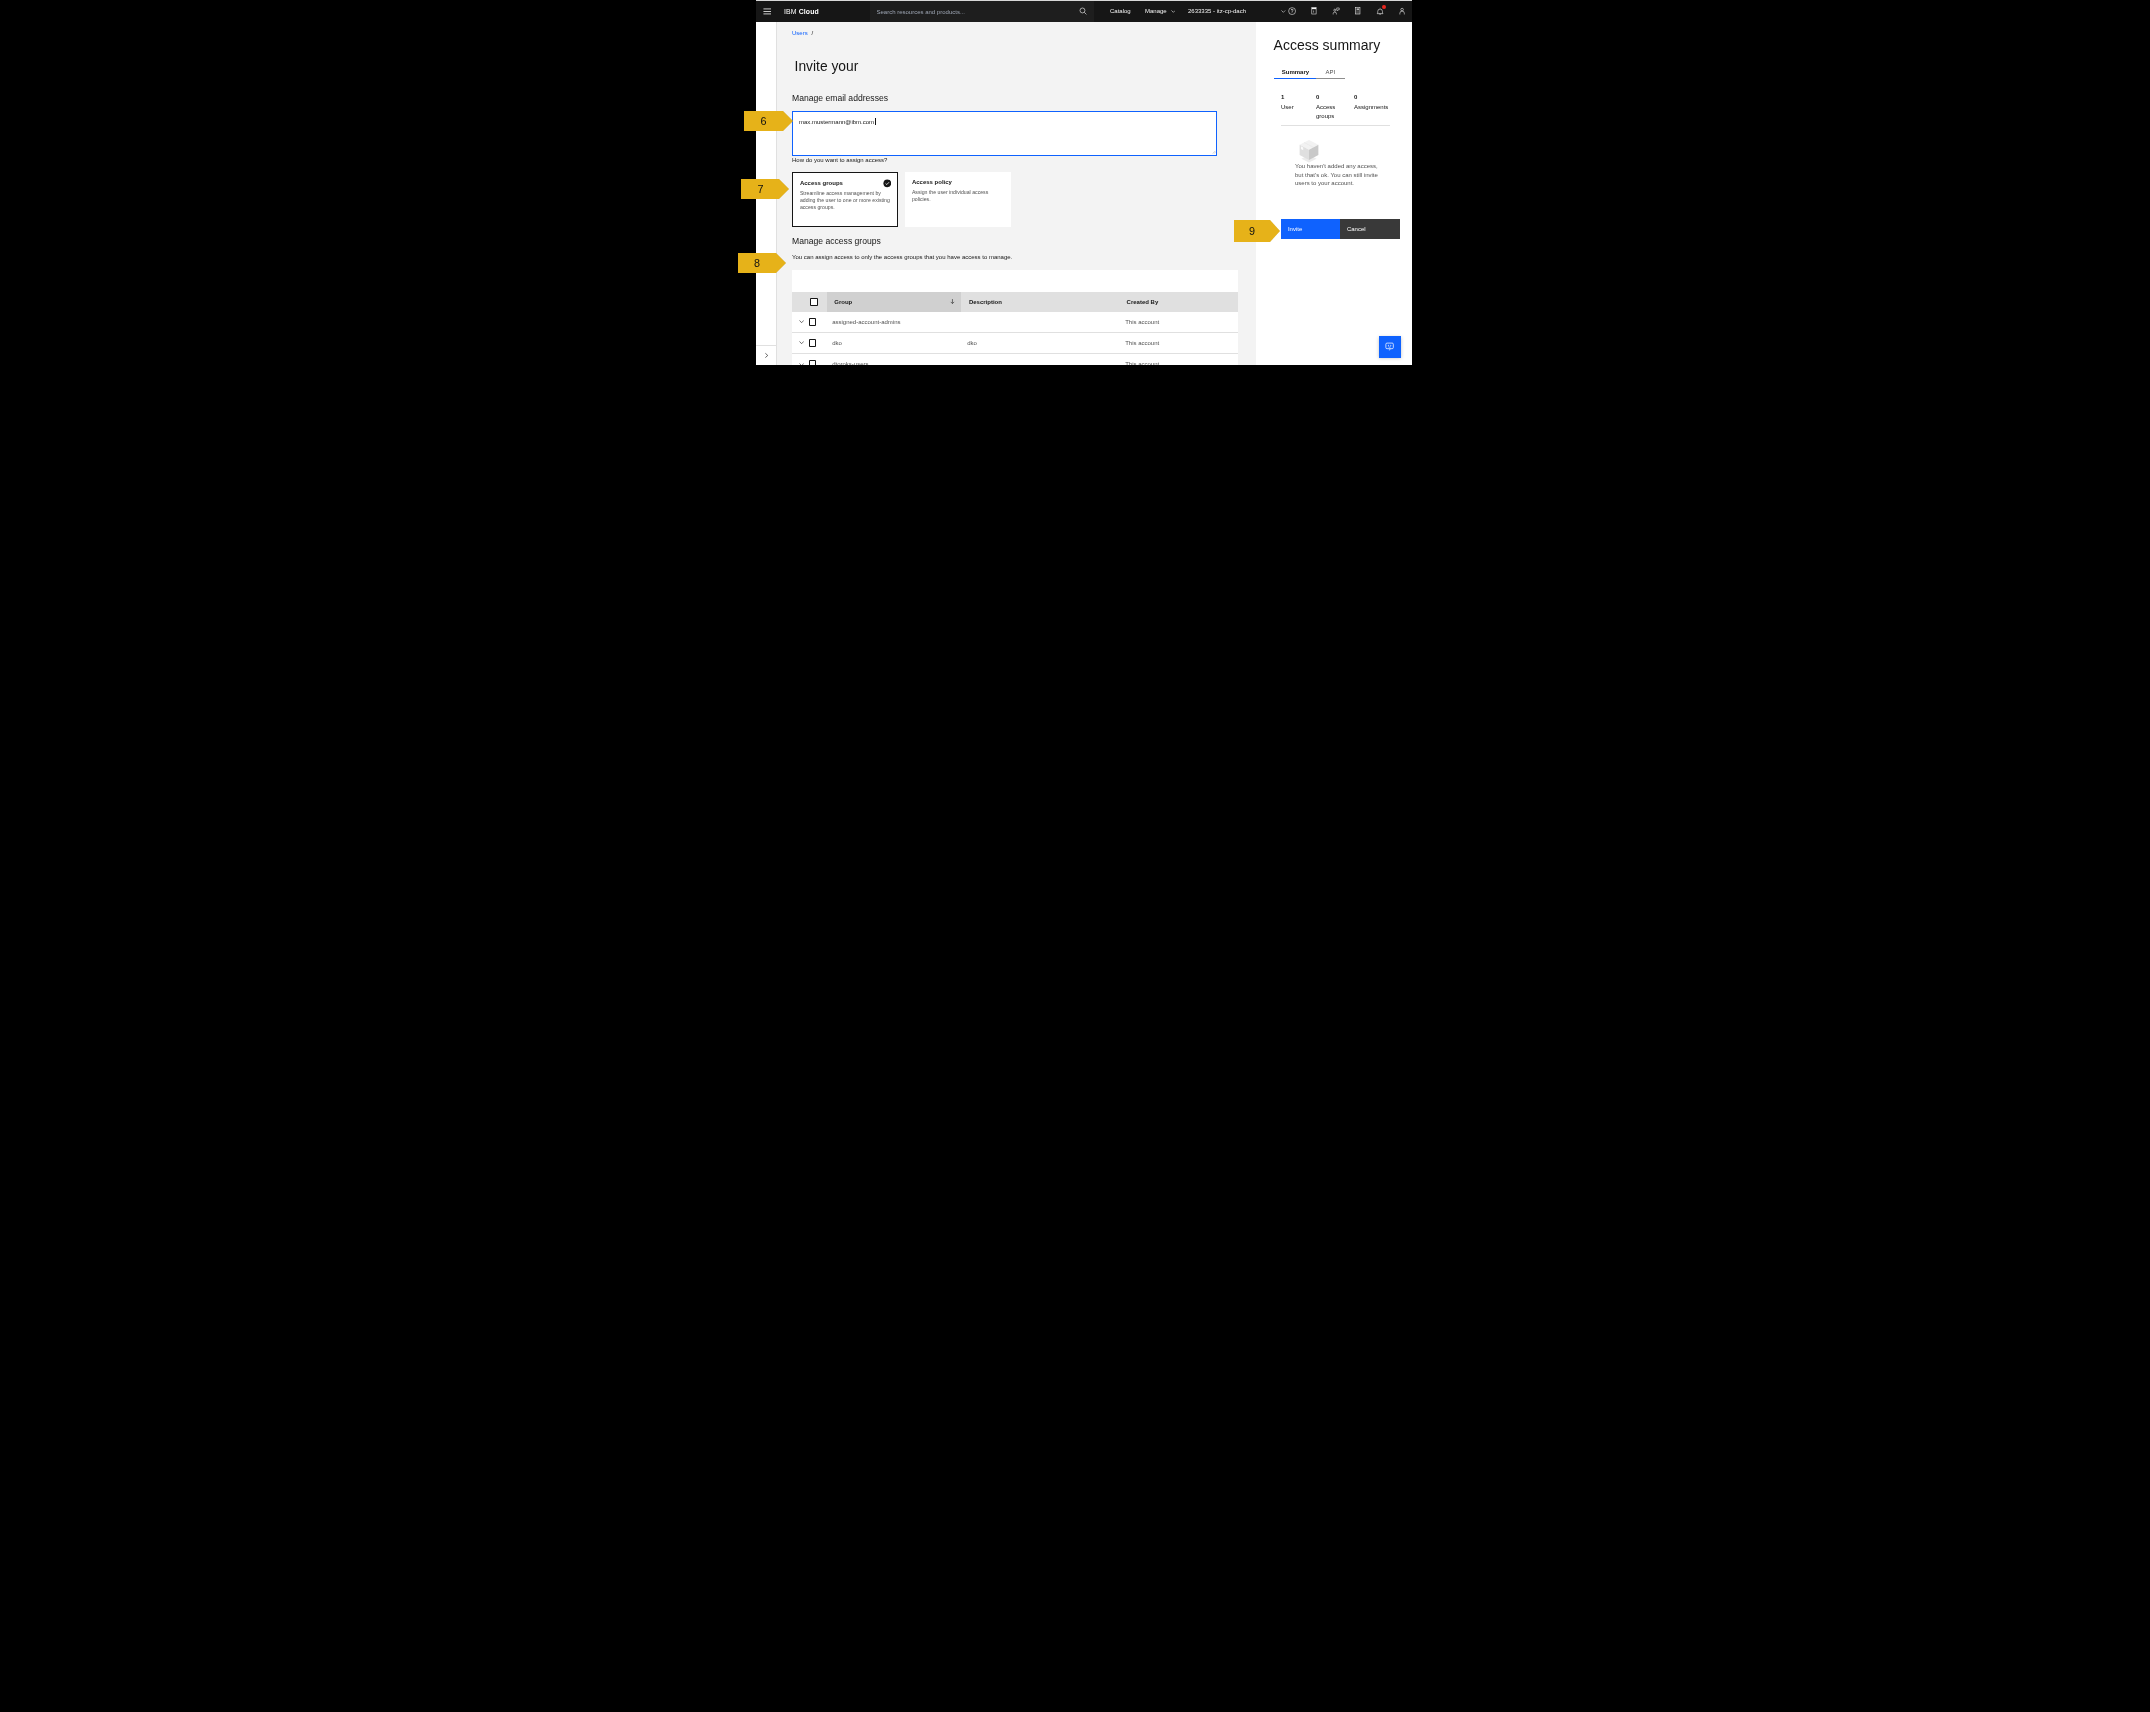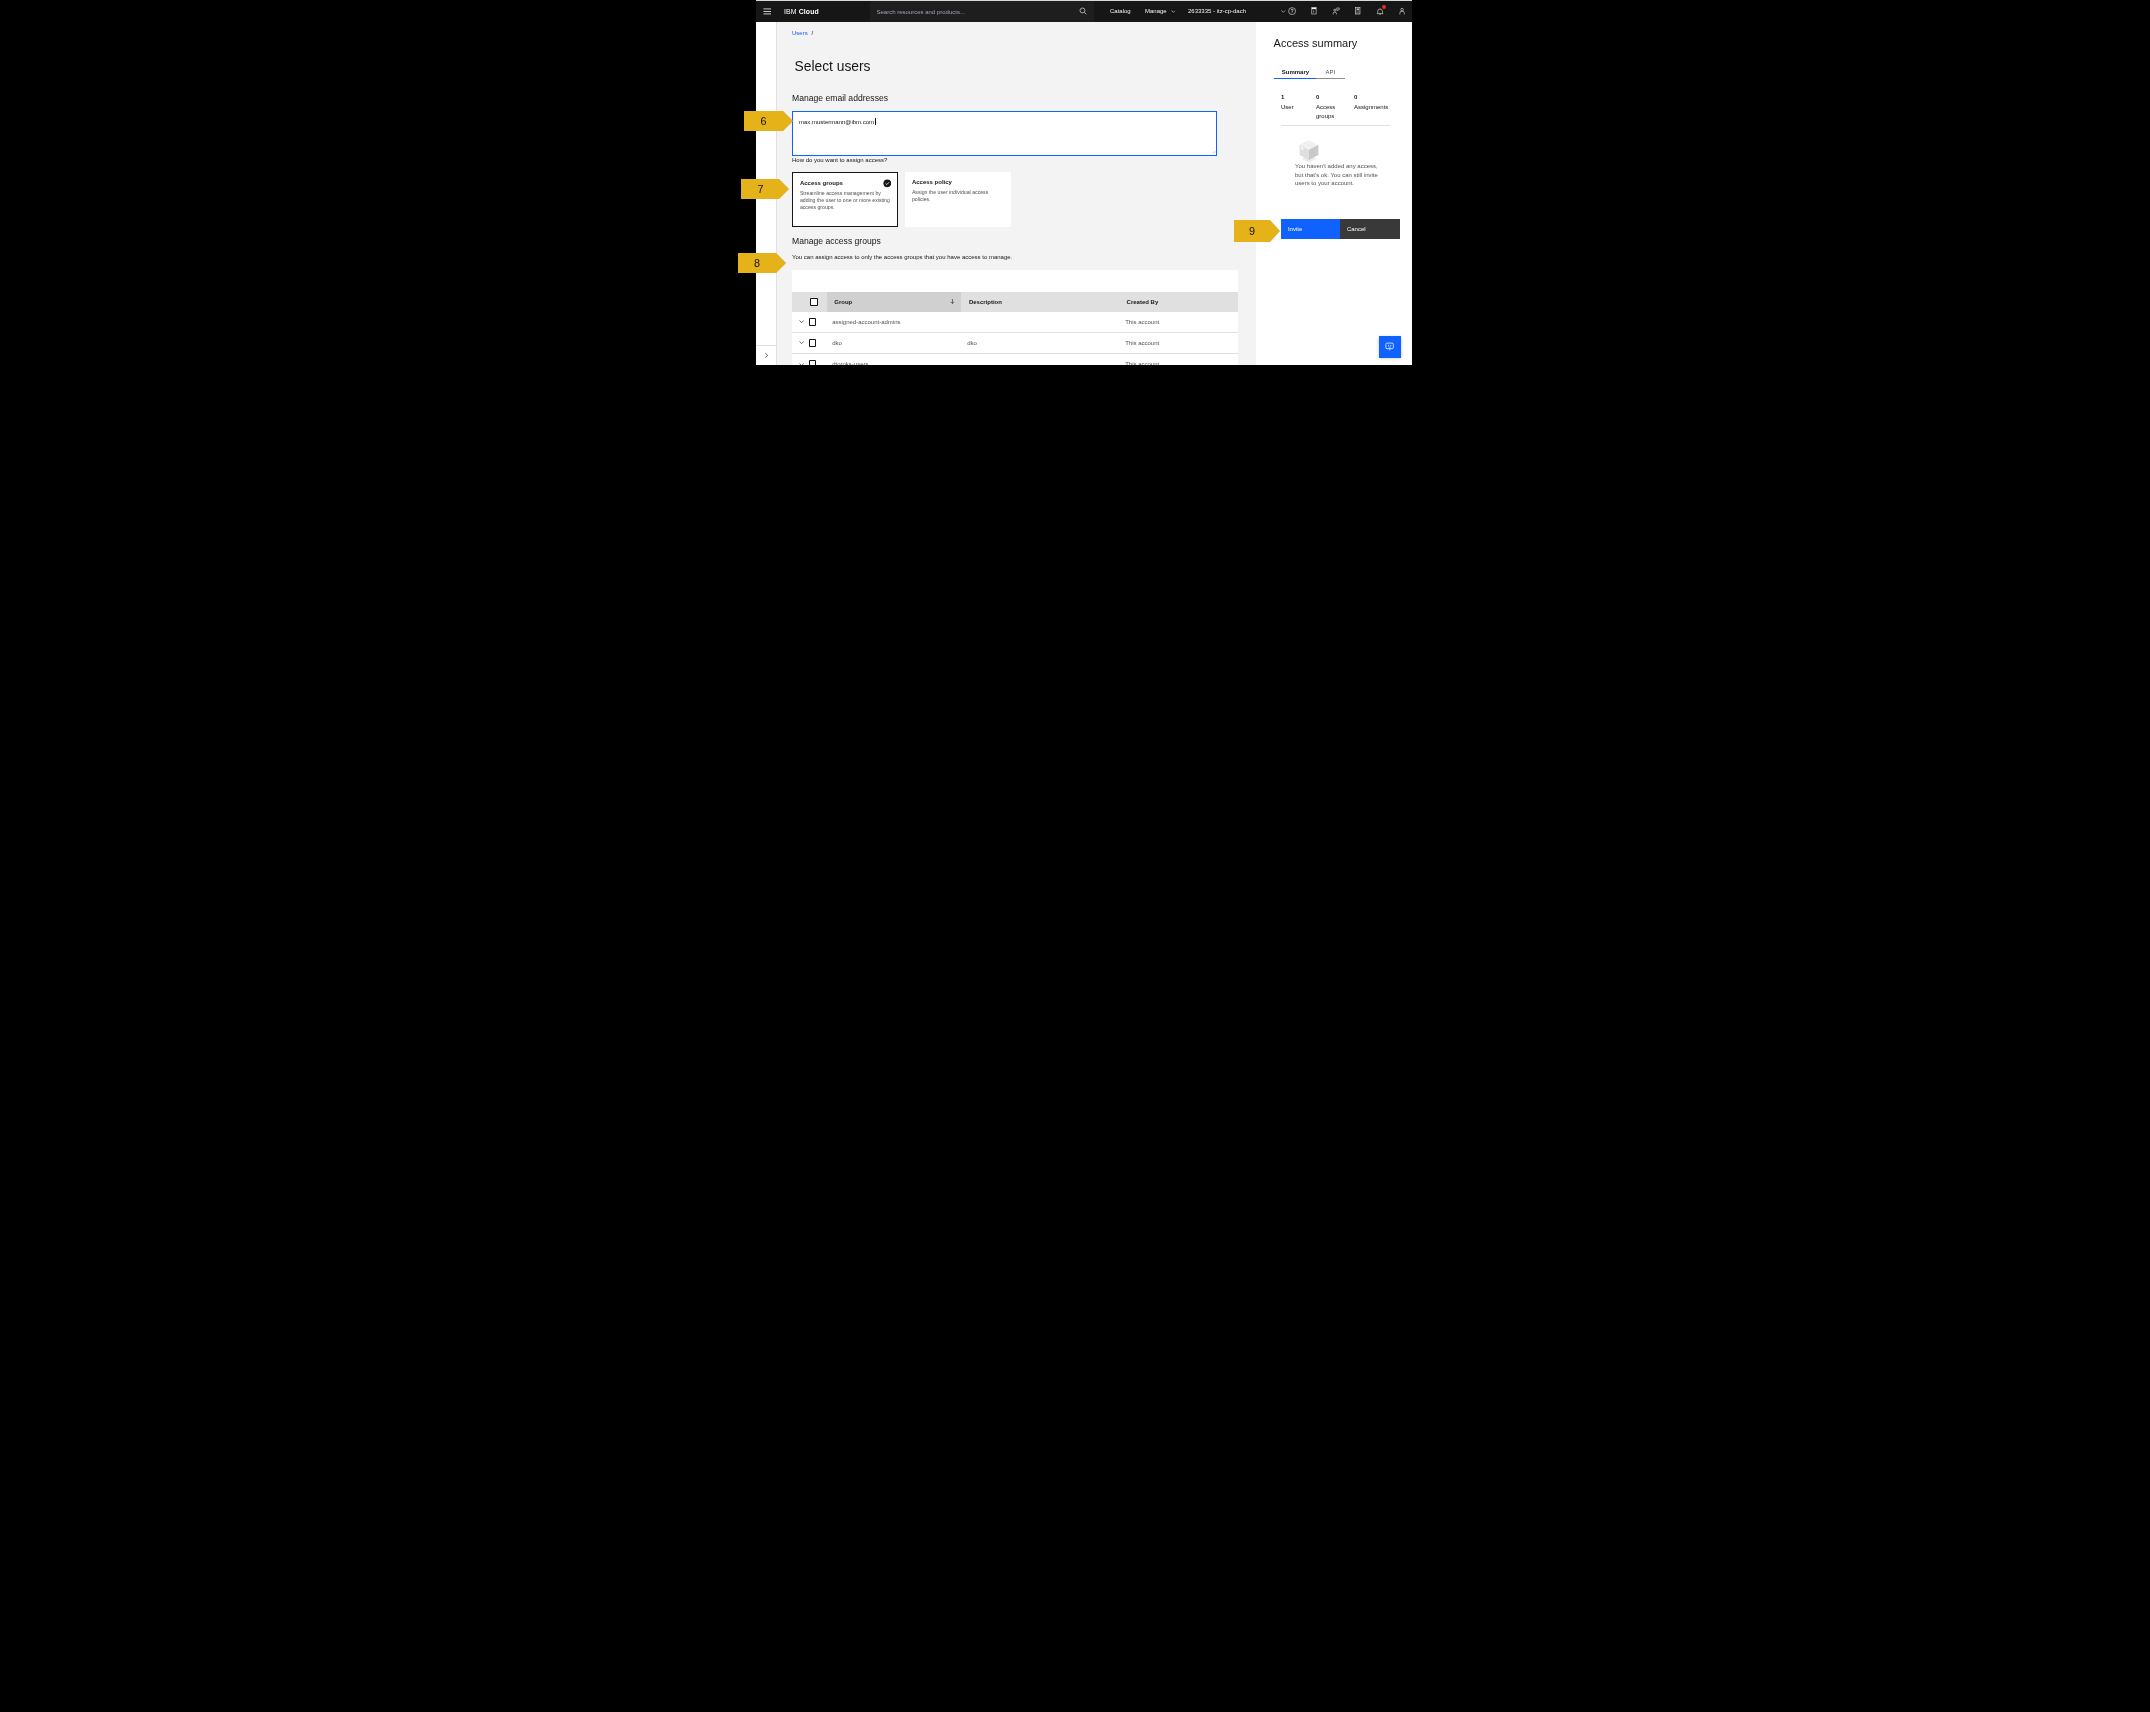--- a/index.html
+++ b/index.html
@@ -73,21 +73,21 @@
          font-size:6px;color:#525252;}
   .g-row .exp{width:17px;display:flex;justify-content:flex-end;padding-right:4.7px;cursor:pointer;}
   .g-row .rcb{margin-right:0;}
   .g-row .rc-group{width:135px;padding-left:7.7px;margin-left:8.2px;}
   .g-row .rc-desc{width:158px;padding-left:7.7px;}
   .g-row .rc-created{width:119px;padding-left:7.7px;}
   .cb{width:7.7px;height:7.7px;border:0.4px solid #161616;border-radius:0.9px;background:#fff;cursor:pointer;flex:0 0 auto;}
 
   
   .aside{position:absolute;left:518px;top:22.4px;width:156px;height:343px;background:#fff;z-index:2;}
-  .as-title{position:absolute;left:17.6px;top:14.6px;font-size:11px;font-weight:400;}
+  .as-title{position:absolute;left:17.6px;top:14.6px;font-size:14px;font-weight:400;}
   .tabs{position:absolute;left:17.6px;top:42px;display:flex;height:14.6px;}
   .tab{position:relative;display:flex;align-items:center;font-size:6px;cursor:pointer;}
   .tab.active{width:42px;padding-left:8.2px;font-weight:600;color:#161616;}
   .tab.active::after{content:"";position:absolute;left:0;right:0;bottom:0;height:1.3px;background:#0f62fe;}
   .tab.idle{width:29px;padding-left:10px;color:#525252;}
   .tab.idle::after{content:"";position:absolute;left:0;right:0;bottom:0.4px;height:0.4px;background:#8d8d8d;}
   .stats{position:absolute;left:25px;top:72px;display:flex;}
   .stat{font-size:6px;}
   .stat .v{font-weight:700;}
   .stat .l{margin-top:3px;line-height:8.2px;}
@@ -223,21 +223,21 @@
         <polyline points="5.5,3 11,8 5.5,13" fill="none" stroke="#161616" stroke-width="1.5"></polyline>
       </svg>
     </div>
   </div>
 
   <div class="main">
     <div class="breadcrumb">
       <span class="bc-link">Users</span>
       <span class="bc-sep">/</span>
     </div>
-    <h1 class="page-title">Select users</h1>
+    <h1 class="page-title">Invite your</h1>
 
     <div class="email-heading">Manage email addresses</div>
     <div class="email-box">
       <span>max.mustermann@ibm.com</span><span class="cursor"></span>
       <span class="grip">
         <svg width="3.9" height="3.9" viewBox="0 0 9 9">
           <line x1="8" y1="2" x2="2" y2="8" stroke="#8d8d8d" stroke-width="1"></line>
           <line x1="8" y1="5.5" x2="5.5" y2="8" stroke="#8d8d8d" stroke-width="1"></line>
         </svg>
       </span>

